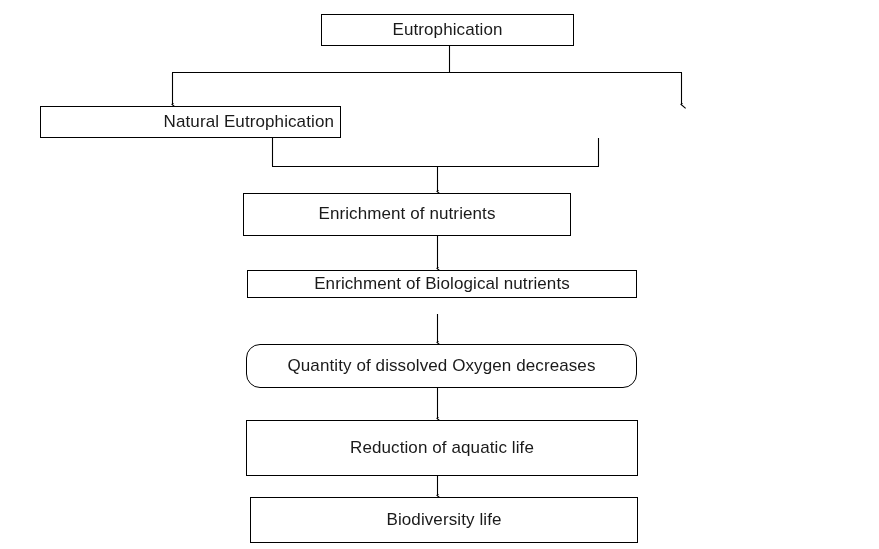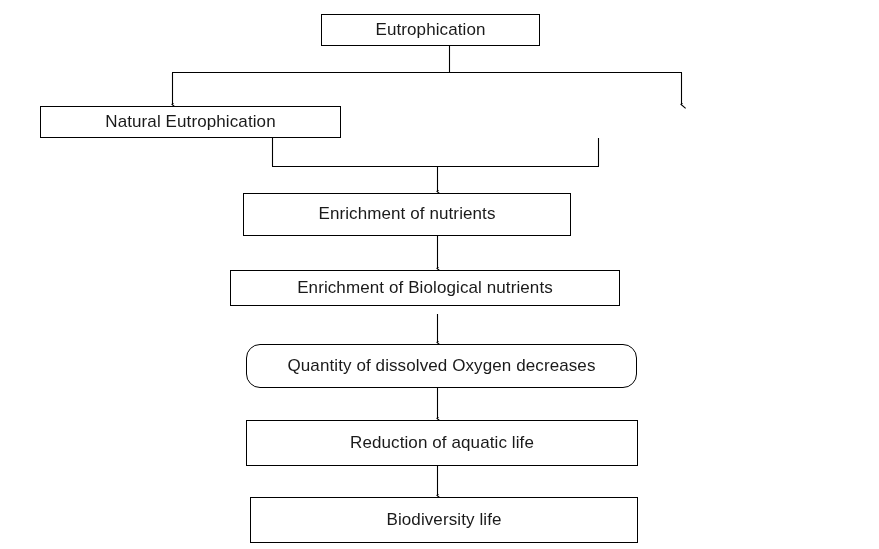--- a/index.html
+++ b/index.html
@@ -38,27 +38,27 @@
   }
   .node-label {
     font-size: 17px;
     line-height: 1.1;
     letter-spacing: 0.1px;
     color: #1a1a1a;
     white-space: nowrap;
     padding: 0 6px;
   }
   
-  #node-root        { left: 321px; top: 14px;  width: 219px; height: 32px; text-align: center; }
-  #node-natural     { left: 40px;  top: 106px; width: 301px; height: 32px; }
+  #node-root        { left: 321px; top: 14px;  width: 253px; height: 32px; text-align: center; }
+  #node-natural     { left: 40px;  top: 106px; width: 301px; height: 32px; justify-content: flex-end; }
   #node-anthro      { left: 518px; top: 106px; width: 310px; height: 32px; }
   #node-nutrients   { left: 243px; top: 193px; width: 328px; height: 43px; }
-  #node-bio-nutrients { left: 230px; top: 270px; width: 390px; height: 36px; }
+  #node-bio-nutrients { left: 247px; top: 270px; width: 390px; height: 28px; }
   #node-oxygen      { left: 246px; top: 344px; width: 391px; height: 44px; border-radius: 14px; }
-  #node-reduction   { left: 246px; top: 420px; width: 392px; height: 46px; }
+  #node-reduction   { left: 246px; top: 420px; width: 392px; height: 56px; }
   #node-biodiversity{ left: 250px; top: 497px; width: 388px; height: 46px; }
 
   #node-root .node-label,
   #node-natural .node-label,
   #node-anthro .node-label { font-size: 17px; }
 </style>
 </head>
 <body>
 
 <div id="canvas">

